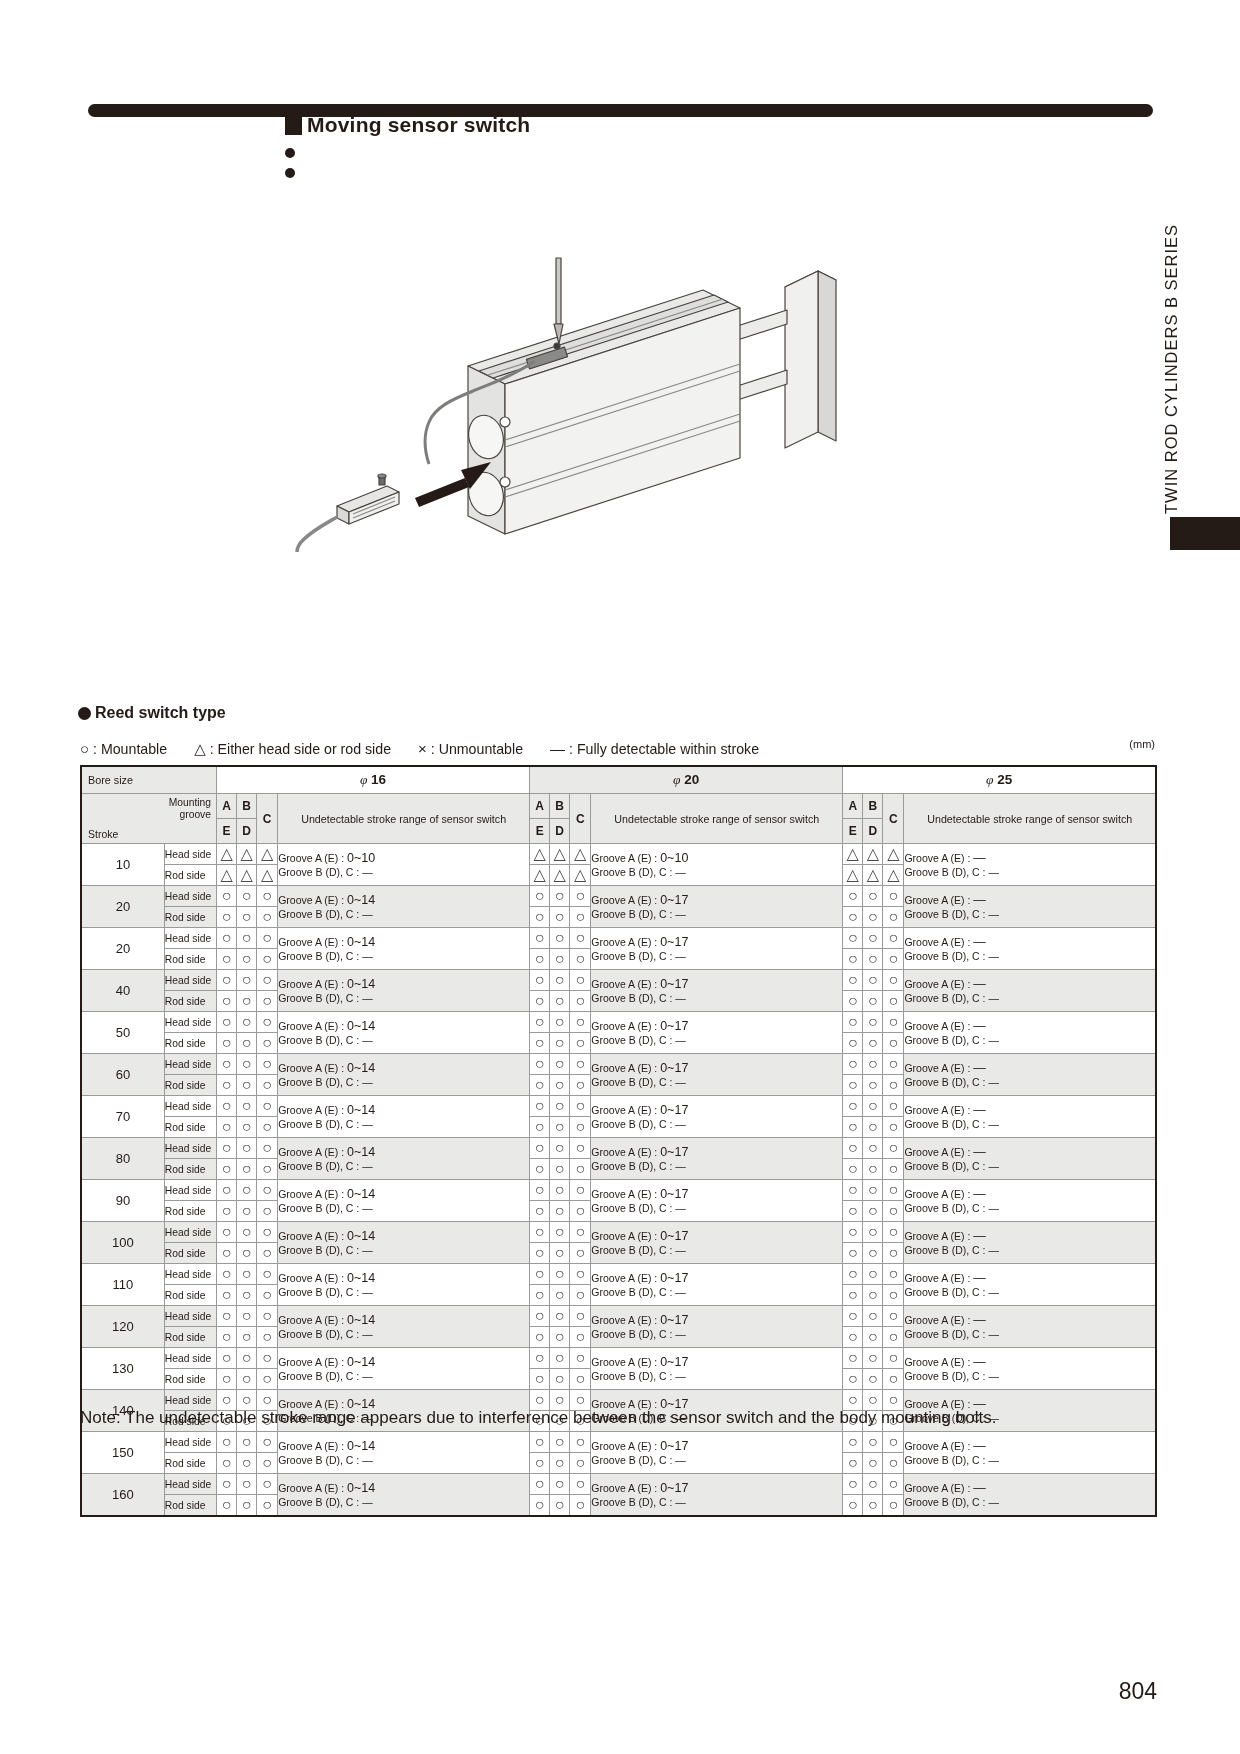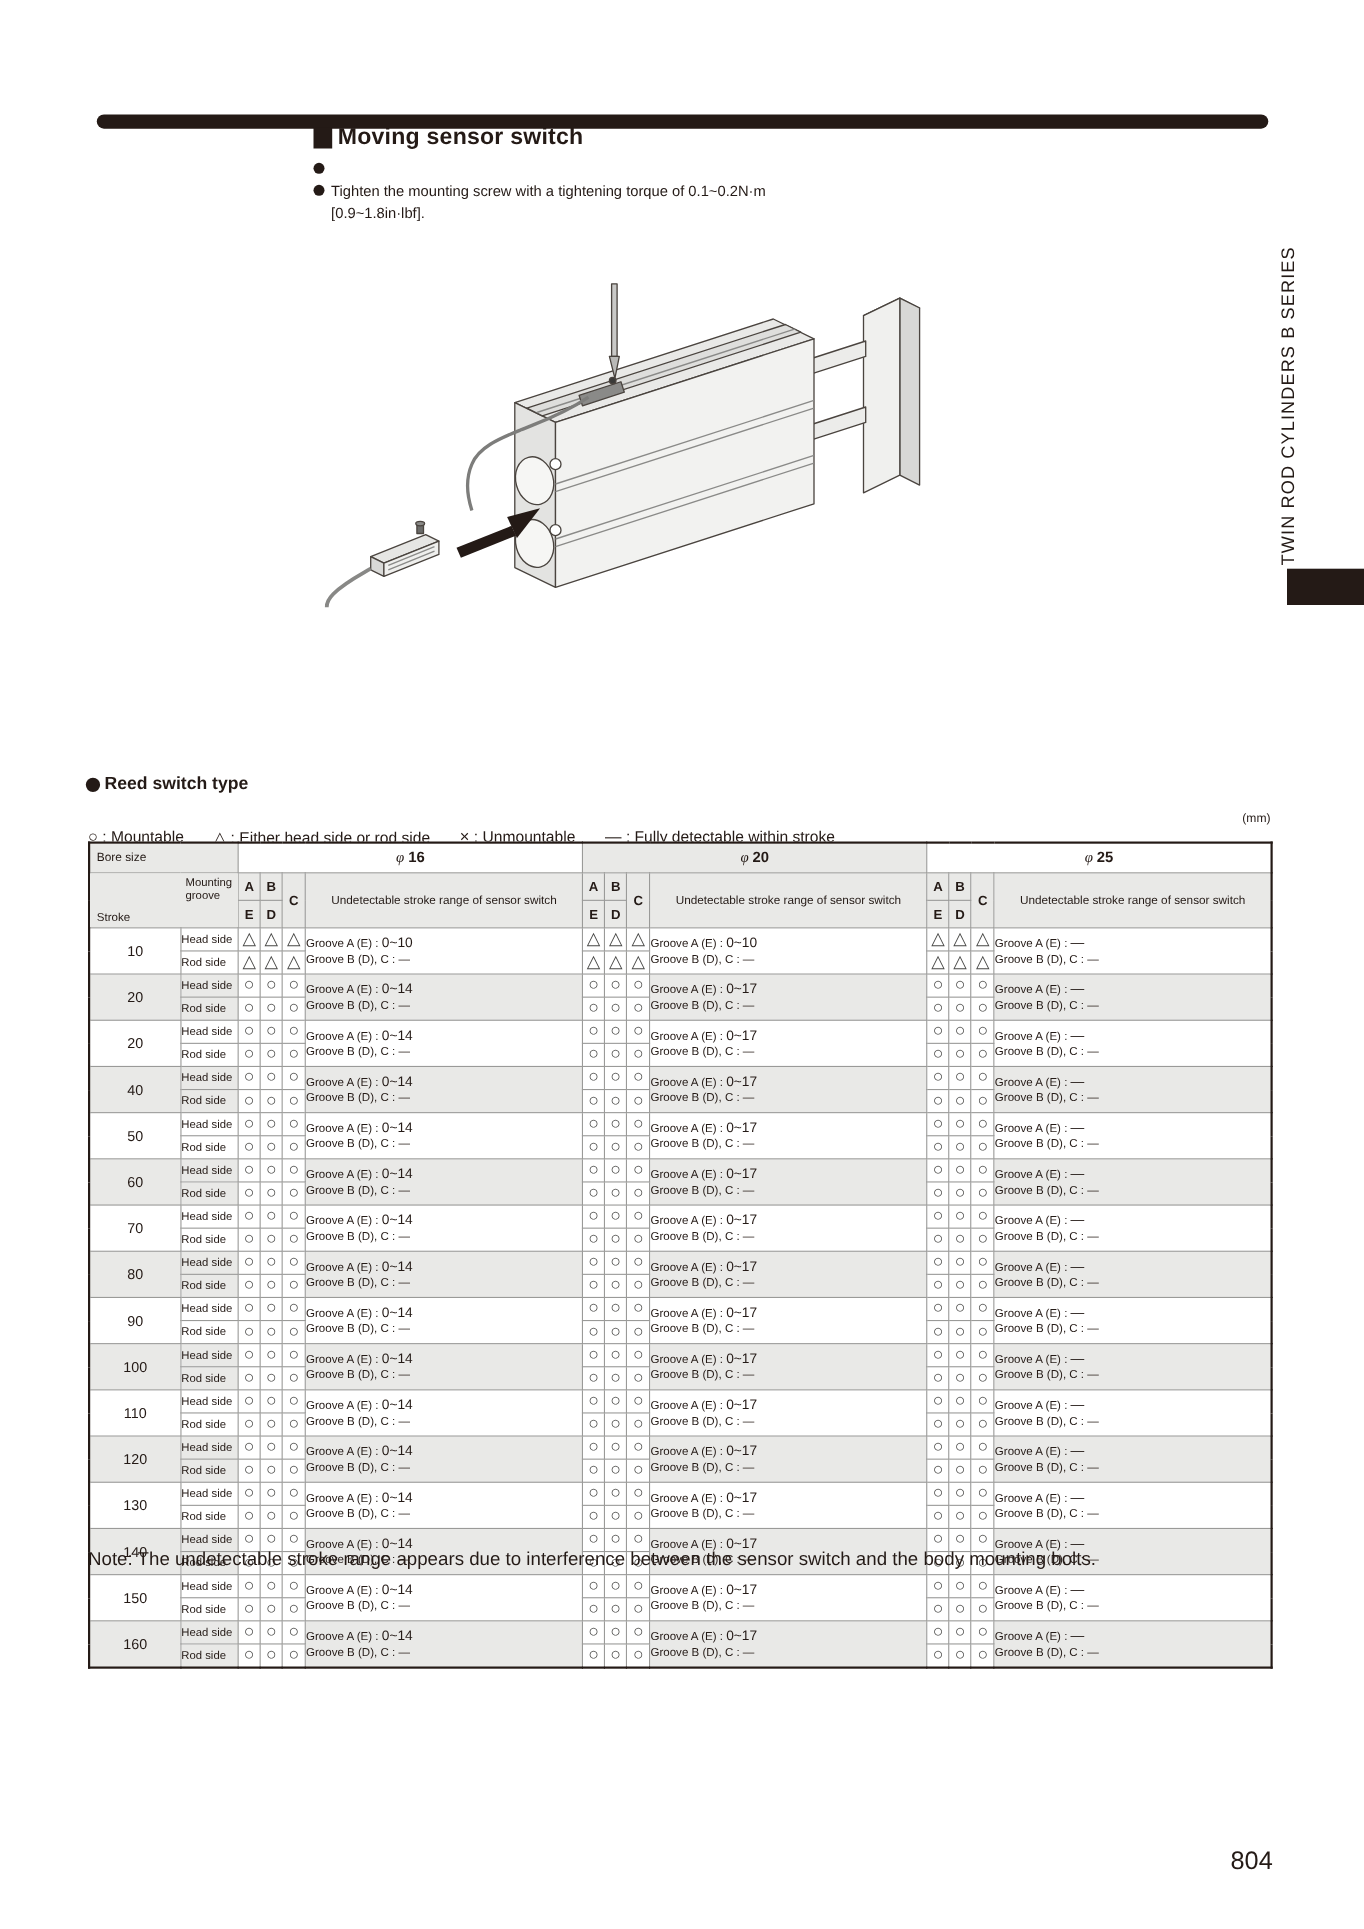--- a/index.html
+++ b/index.html
@@ -27,21 +27,21 @@
 
   
   .illus { position:absolute; left:295px; top:232px; width:560px; height:345px; }
   .illus svg { width:100%; height:100%; }
 
   
   .reed-heading { position:absolute; left:78px; top:704px; font-size:16px; font-weight:bold;
                   display:flex; align-items:center; }
   .reed-heading .dot { width:13px; height:13px; margin-right:4px; }
   .legend { position:absolute; left:80px; top:740px; display:flex; gap:27px; font-size:14.2px; }
-  .legend-item { white-space:nowrap;margin-top:12px; }
+  .legend-item { white-space:nowrap; }
   .legend-sym { font-size:15px; }
   .unit { position:absolute; left:1050px; top:738px; width:105px; text-align:right; font-size:11px; }
 
   
   .tbl-wrap { position:absolute; left:80px; top:765px; }
   table.reed { border-collapse:collapse; table-layout:fixed; width:1077px;
                border:2px solid #241a16; background:#fff; }
   table.reed td { border:1px solid #9a9a98; padding:0; vertical-align:middle; overflow:hidden; }
   .shaded { background:#e9e9e7; }
   .hr1 td { height:26px; text-align:center; }
@@ -49,21 +49,21 @@
   .bore-head { font-size:13px; }
   .bore-head .phi { font-style:italic; font-family:"Liberation Serif", serif; font-size:13.5px; }
   .bore-head b { font-size:13.5px; }
   .hr2a td, .hr2b td { height:24px; text-align:center; background:#e9e9e7; }
   .sub { font-weight:bold; font-size:12px; }
   .uh { font-size:10.7px; font-weight:normal; }
   .diag { position:relative; background-color:#e9e9e7;
           background-image:linear-gradient(to bottom right,
             rgba(0,0,0,0) calc(50% - 0.6px), #8a8a88 calc(50% - 0.6px),
             #8a8a88 calc(50% + 0.6px), rgba(0,0,0,0) calc(50% + 0.6px)); }
-  .diag .mg { position:absolute; top:3px; right:5px; text-align:left; font-size:10.3px;
+  .diag .mg { position:absolute; top:3px; right:5px; text-align:right; font-size:10.3px;
               line-height:1.15; font-weight:normal; }
   .diag .sk { position:absolute; bottom:3px; left:6px; font-size:10.5px; font-weight:normal; }
   .hr2b td, td.subc, td.uh, td.diag { border-bottom:2px solid #241a16; }
 
   tr.r-head td, tr.r-rod td { height:20px; }
   tr.r-head td { border-top:1.6px solid #2b2522; }
   tr.r-rod td { border-top:1px solid #9a9a98; }
   td.gb { border-left:1.6px solid #241a16; }
   td.stroke { text-align:center; font-size:13px; }
   td.side { font-size:10.3px; padding-left:4px; }
@@ -85,21 +85,21 @@
 
   <div class="top-bar"></div>
 
   <div class="title-block">
     <div class="doc-title">
       <span class="title-square"></span>
       <span>Moving sensor switch</span>
     </div>
     <div class="bullet-list">
       <div class="bullet-item"><span class="dot"></span></div>
-      <div class="bullet-item"><span class="dot"></span><span>Tighten the mounting screw with a tightening torque of 0.1~0.2N·m [0.9~1.8in·lbf].</span></div>
+      <div class="bullet-item"><span class="dot"></span></div>
     </div>
   </div>
 
   <div class="illus">
     <svg viewBox="0 0 560 345" fill="none" stroke="#4a443f" stroke-width="1.2" stroke-linejoin="round">
 
       <g>
         <polygon points="490,55 523,39 541,48 508,64" fill="#e3e3e1"></polygon>
         <polygon points="523,39 541,48 541,209 523,200" fill="#d8d8d6"></polygon>
         <polygon points="490,55 523,39 523,200 490,216" fill="#f0f0ee"></polygon>

